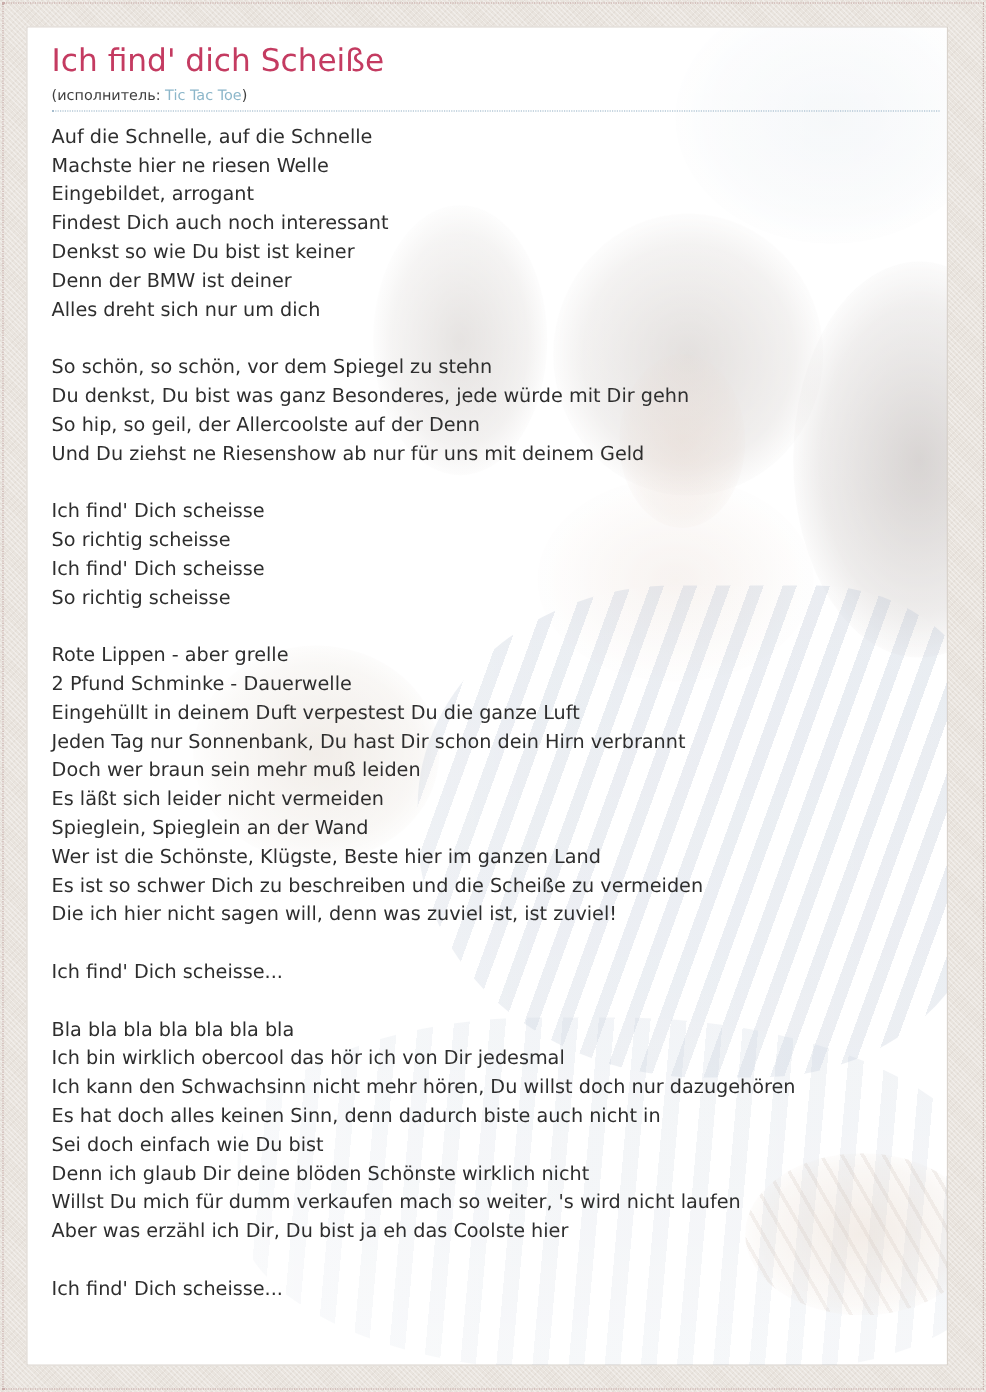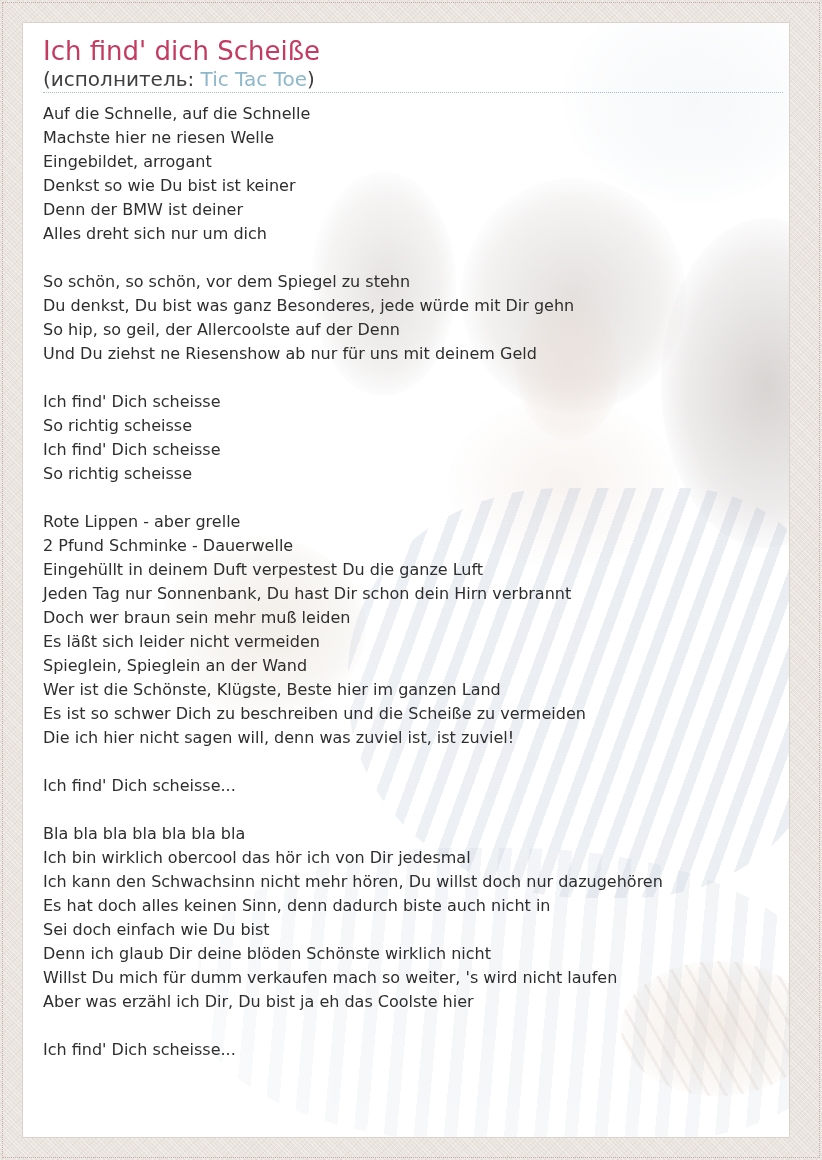--- a/index.html
+++ b/index.html
@@ -95,21 +95,21 @@
     z-index: 2;
   }
   h1.title {
     margin: 12px 0 2px 0;
     font-size: 26px;
     line-height: 32px;
     font-weight: 400;
     color: #c43b61;
   }
   .artist {
-    font-size: 20px;
+    font-size: 12px;
     line-height: 20px;
     color: #3f3f3f;
   }
   .artist a {
     color: #8db7ca;
     text-decoration: none;
   }
   .sep {
     margin-top: 3px;
     height: 0;
@@ -148,20 +148,21 @@
 
   <div class="content">
     <h1 class="title">Ich find' dich Scheiße</h1>
     <div class="artist"><span>(исполнитель: </span><a href="#">Tic Tac Toe</a><span>)</span></div>
     <div class="sep"></div>
     <div class="lyrics" id="lyrics">
         <div class="stanza">
           <div class="line">Auf die Schnelle, auf die Schnelle</div>
           <div class="line">Machste hier ne riesen Welle</div>
           <div class="line">Eingebildet, arrogant</div>
+          <div class="line">Findest Dich auch noch interessant</div>
           <div class="line">Denkst so wie Du bist ist keiner</div>
           <div class="line">Denn der BMW ist deiner</div>
           <div class="line">Alles dreht sich nur um dich</div>
         </div>
         <div class="stanza">
           <div class="line">So schön, so schön, vor dem Spiegel zu stehn</div>
           <div class="line">Du denkst, Du bist was ganz Besonderes, jede würde mit Dir gehn</div>
           <div class="line">So hip, so geil, der Allercoolste auf der Denn</div>
           <div class="line">Und Du ziehst ne Riesenshow ab nur für uns mit deinem Geld</div>
         </div>

